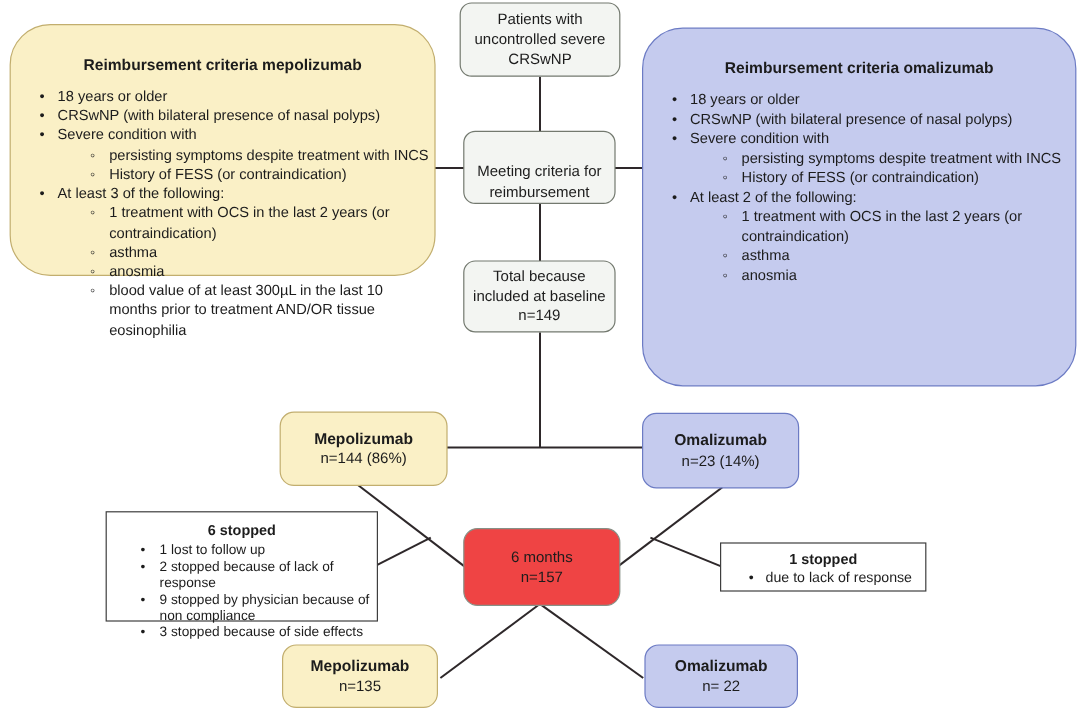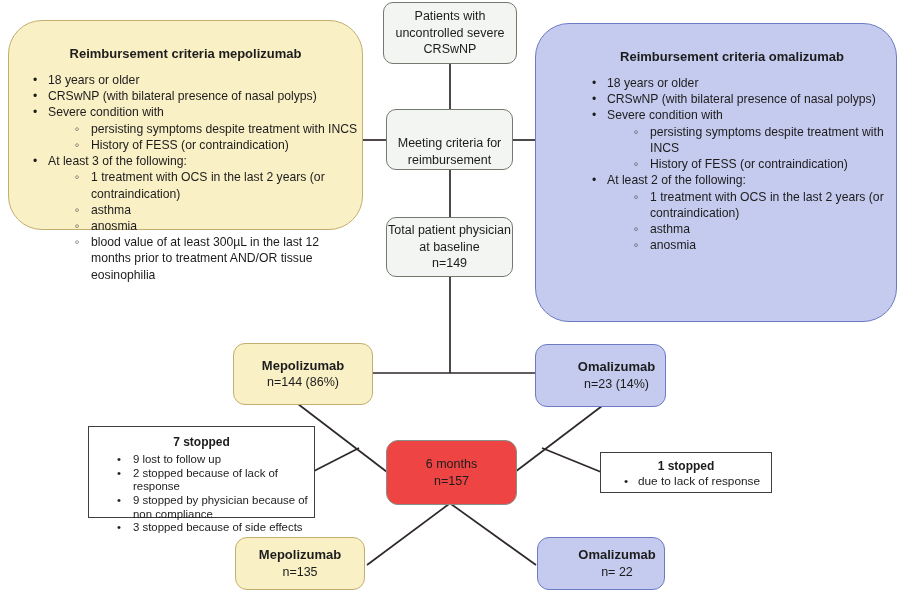--- a/index.html
+++ b/index.html
@@ -7,21 +7,21 @@
     position:relative; width:900px; height:599px; overflow:hidden;
     font-family:"Liberation Sans", sans-serif; color:#1c1c1c; background:#ffffff;
   }
   svg.connectors { position:absolute; left:0; top:0; width:900px; height:599px; }
   svg.connectors line { stroke:#2e282a; stroke-width:1.7; }
 
   .node { position:absolute; box-sizing:border-box; }
   .gray  { background:#f3f5f2; border:1.6px solid #73796f; border-radius:10px; }
   .gray2 { background:#ef4444; border:1.6px solid #879086; border-radius:12px; }
   .yellow{ background:#faf0c6; border:1.6px solid #c2ae6e; border-radius:12px; }
-  .blue  { background:#c5cbee; border:1.6px solid #6c7bc4; border-radius:12px;padding-left:32px; }
+  .blue  { background:#c5cbee; border:1.6px solid #6c7bc4; border-radius:12px; }
   .white { background:#ffffff; border:1.4px solid #3e3e3e; }
 
   .center-text {
     display:flex; flex-direction:column; align-items:center; justify-content:center;
     text-align:center; font-size:12.5px; line-height:1.35;
   }
   .nodename { font-weight:bold; font-size:13px; }
   .noden    { font-size:12.5px; }
 
   .bigbox { border-radius:34px; }
@@ -70,21 +70,21 @@
     <div class="crit">
       <div class="l1">18 years or older</div>
       <div class="l1">CRSwNP (with bilateral presence of nasal polyps)</div>
       <div class="l1">Severe condition with</div>
       <div class="l2">persisting symptoms despite treatment with INCS</div>
       <div class="l2">History of FESS (or contraindication)</div>
       <div class="l1">At least 3 of the following:</div>
       <div class="l2">1 treatment with OCS in the last 2 years (or contraindication)</div>
       <div class="l2">asthma</div>
       <div class="l2">anosmia</div>
-      <div class="l2">blood value of at least 300µL in the last 12 months prior to treatment AND/OR tissue eosinophilia</div>
+      <div class="l2">blood value of at least 300µL in the last 10 months prior to treatment AND/OR tissue eosinophilia</div>
     </div>
   </div>
 
   <div class="node blue bigbox" style="left:535px; top:23px; width:362px; height:299px;">
     <div class="title">Reimbursement criteria omalizumab</div>
     <div class="crit">
       <div class="l1">18 years or older</div>
       <div class="l1">CRSwNP (with bilateral presence of nasal polyps)</div>
       <div class="l1">Severe condition with</div>
       <div class="l2">persisting symptoms despite treatment with INCS</div>
@@ -94,38 +94,38 @@
       <div class="l2">asthma</div>
       <div class="l2">anosmia</div>
     </div>
   </div>
 
   <div class="node gray center-text" style="left:386px; top:109px; width:127px; height:61px;justify-content:flex-end;">
     <div>Meeting criteria for reimbursement</div>
   </div>
 
   <div class="node gray center-text" style="left:386px; top:217px; width:127px; height:60px;">
-    <div>Total patient physician at baseline</div>
+    <div>Total because included at baseline</div>
     <div>n=149</div>
   </div>
 
   <div class="node yellow center-text" style="left:233px; top:343px; width:140px; height:62px;">
     <div class="nodename">Mepolizumab</div>
     <div class="noden">n=144 (86%)</div>
   </div>
 
   <div class="node blue center-text" style="left:535px; top:344px; width:131px; height:63px;">
     <div class="nodename">Omalizumab</div>
     <div class="noden">n=23 (14%)</div>
   </div>
 
   <div class="node white drop9" style="left:88px; top:426px; width:227px; height:92px;">
-    <div class="drop-title">7 stopped</div>
+    <div class="drop-title">6 stopped</div>
     <div class="drop-list">
-      <div class="ditem">9 lost to follow up</div>
+      <div class="ditem">1 lost to follow up</div>
       <div class="ditem">2 stopped because of lack of response</div>
       <div class="ditem">9 stopped by physician because of non compliance</div>
       <div class="ditem">3 stopped because of side effects</div>
     </div>
   </div>
 
   <div class="node gray2 center-text" style="left:386px; top:440px; width:131px; height:65px;">
     <div>6 months</div>
     <div>n=157</div>
   </div>

